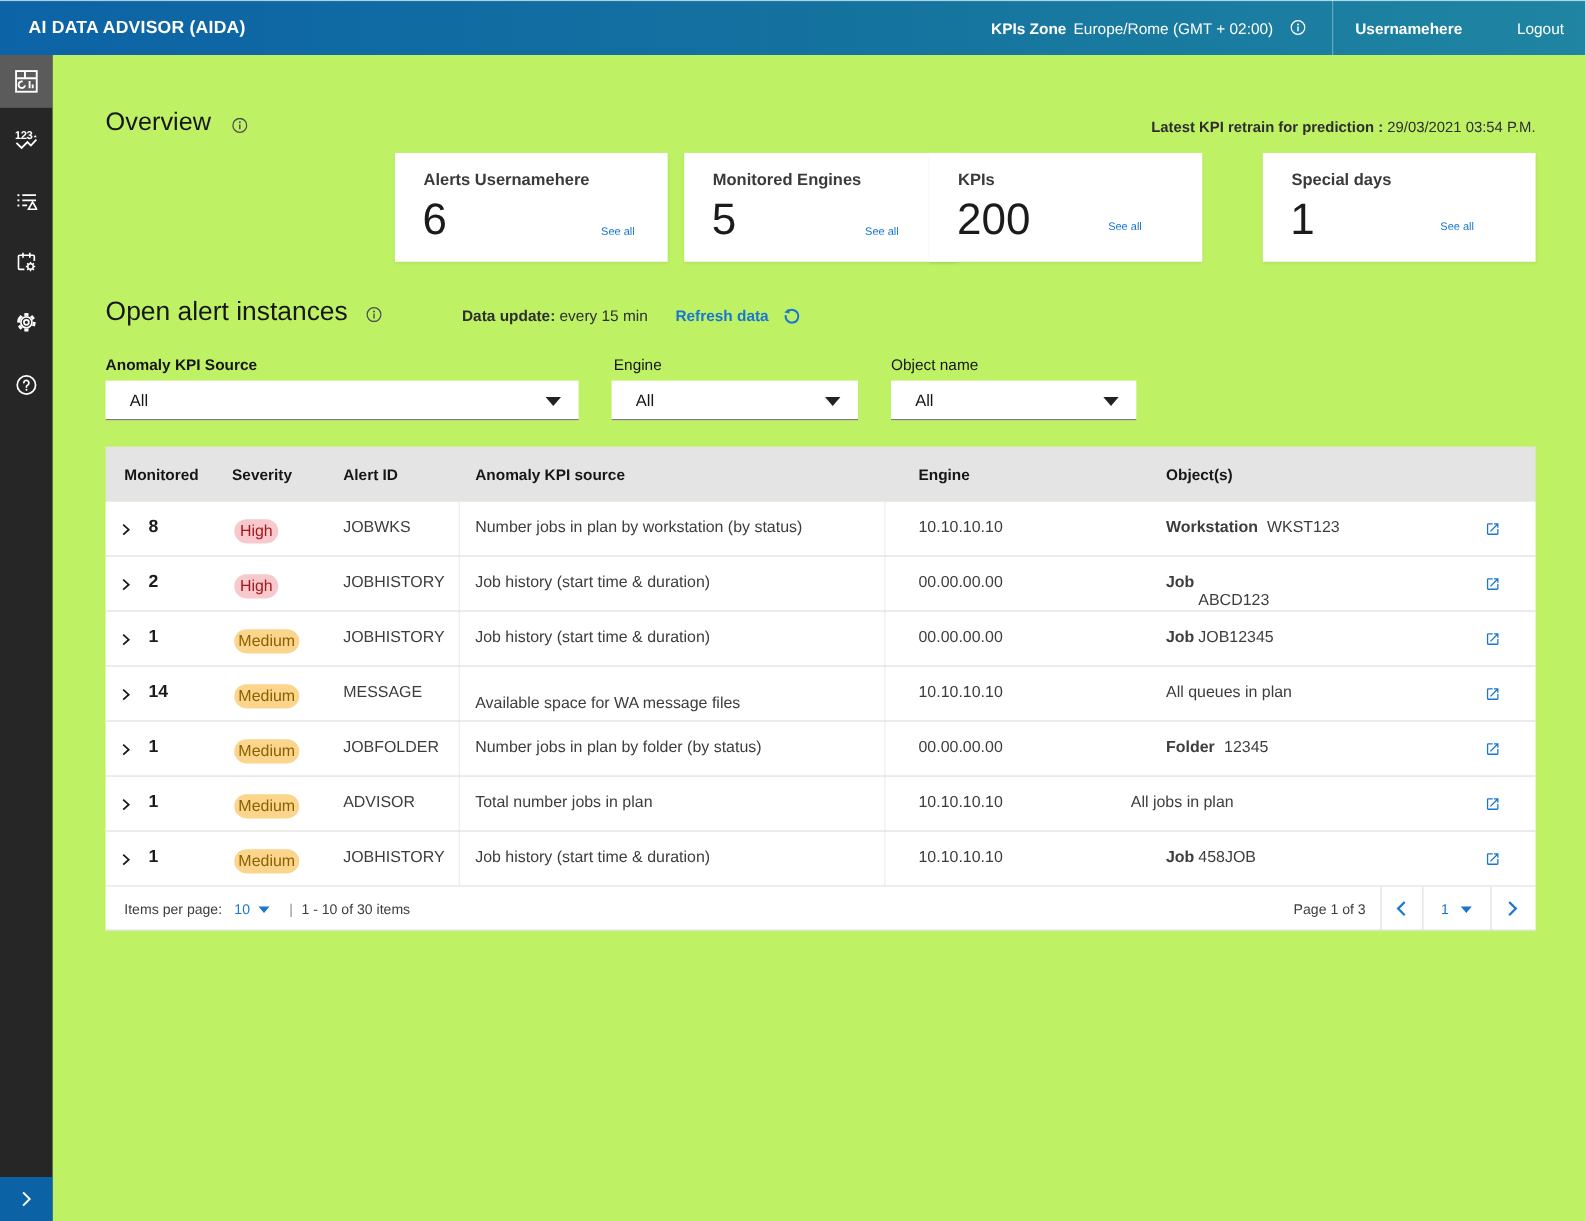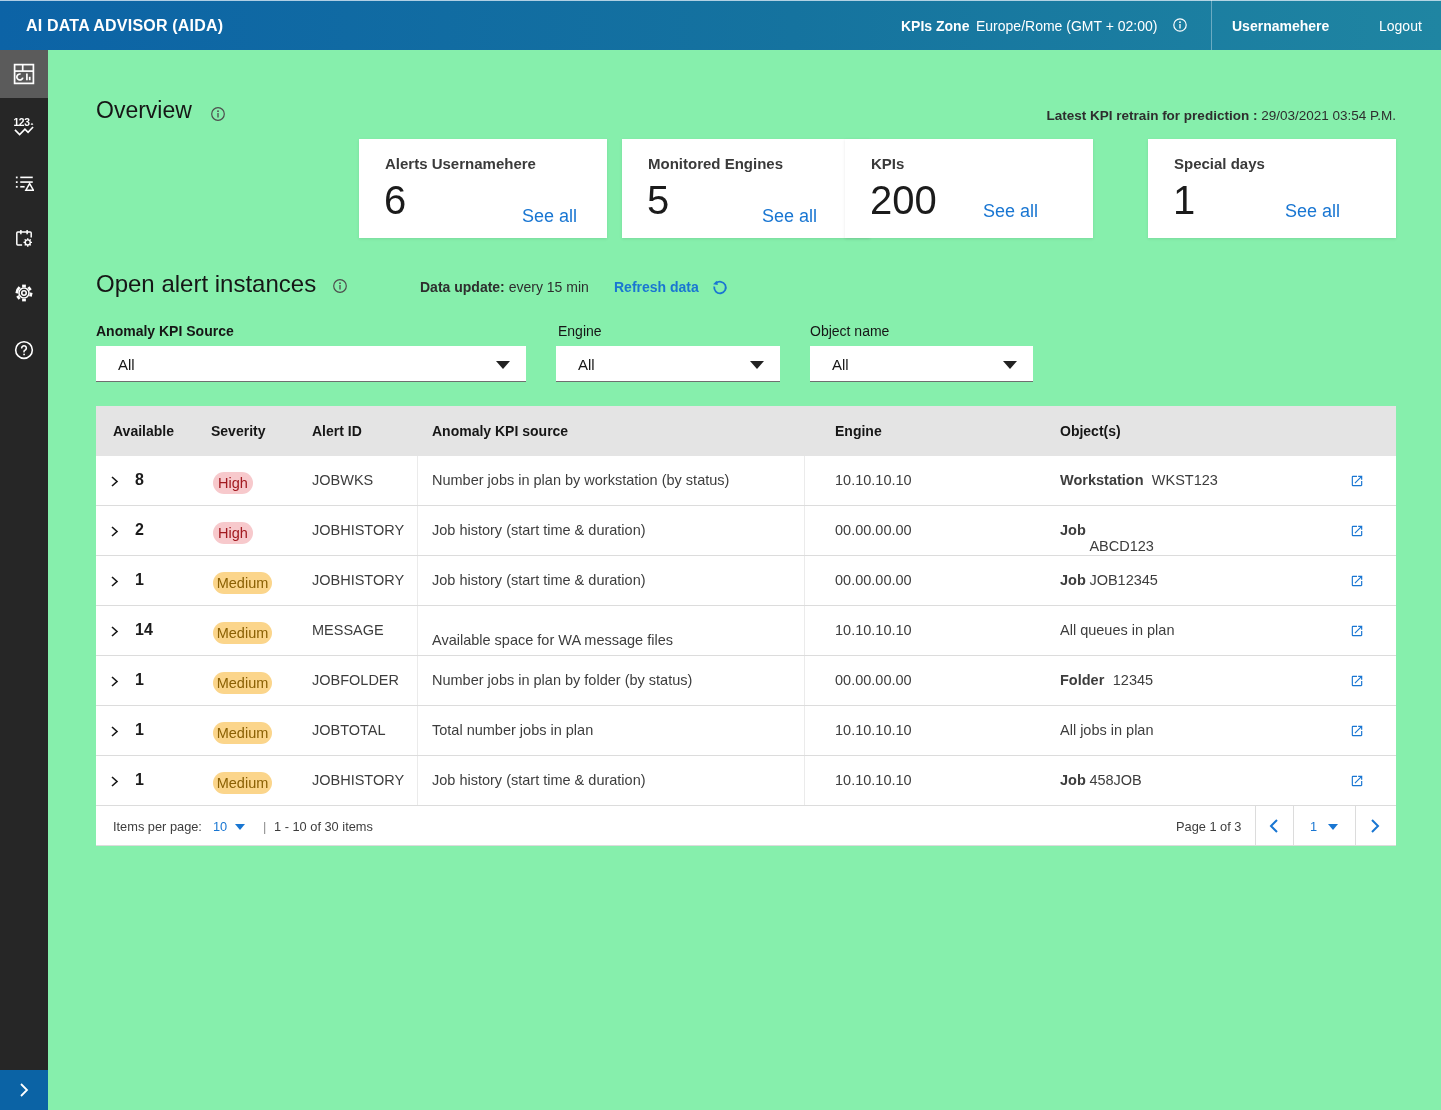--- a/index.html
+++ b/index.html
@@ -13,30 +13,30 @@
 .htxt { position:absolute; top:18px; font-size:14px; color:#fff; }
 #hsep { position:absolute; left:1211px; top:0; width:1px; height:50px; background:rgba(255,255,255,.35); }
 
 
 #sidebar { position:absolute; left:0; top:50px; width:48px; height:1060px; background:#262626; }
 #nav-active { position:absolute; left:0; top:0; width:48px; height:48px; background:#5b5b5b; }
 .navicon { position:absolute; left:14px; }
 #expand { position:absolute; left:0; top:1020px; width:48px; height:40px; background:#0b63a5; }
 
 
-#main { position:absolute; left:48px; top:50px; width:1393px; height:1060px; background:#86efac; }
+#main { position:absolute; left:48px; top:50px; width:1393px; height:1060px; background:#bef264; }
 
 #overview-title { position:absolute; left:48px; top:47px; font-size:23px; color:#161616; }
 #retrain { position:absolute; right:45px; top:58px; font-size:13.5px; color:#2e2e2e; }
 #retrain b { font-weight:bold; }
 
 .card { position:absolute; top:89px; width:248px; height:99px; background:#fff; box-shadow:0 1px 3px rgba(0,0,0,.09); }
 .card .ct { position:absolute; left:26px; top:16px; font-size:15px; font-weight:bold; color:#3a3a3a; }
 .card .cn { position:absolute; left:25px; top:41px; font-size:40px; color:#1b1b1b; line-height:40px; }
-.seeall { position:absolute; font-size:18px; color:#1976d2; }
+.seeall { position:absolute; font-size:10px; color:#1976d2; }
 
 #oai-title { position:absolute; left:48px; top:220px; font-size:24px; color:#161616; }
 #dataupdate { position:absolute; left:372px; top:229px; font-size:14px; color:#2e2e2e; }
 #refreshdata { position:absolute; left:566px; top:229px; font-size:14px; font-weight:bold; color:#1976d2; }
 
 .flabel { position:absolute; top:273px; font-size:14px; color:#161616; }
 .fbox { position:absolute; top:296px; height:36px; background:#fff; border-bottom:1px solid #6f6f6f; }
 .fbox .all { position:absolute; left:22px; top:10px; font-size:15px; color:#161616; }
 .fbox .caret { position:absolute; right:16px; top:15px; width:0; height:0; border-left:7px solid transparent; border-right:7px solid transparent; border-top:8px solid #222; }
 
@@ -208,21 +208,21 @@
   <div class="fbox" style="left:508px; width:224px;">
       <span class="all">All</span>
       <span class="caret"></span>
     </div>
   <div class="fbox" style="left:762px; width:223px;">
       <span class="all">All</span>
       <span class="caret"></span>
     </div>
 
   <div id="thead">
-    <span style="left:17px;">Available</span>
+    <span style="left:17px;">Monitored</span>
     <span style="left:115px;">Severity</span>
     <span style="left:216px;">Alert ID</span>
     <span style="left:336px;">Anomaly KPI source</span>
     <span style="left:739px;">Engine</span>
     <span style="left:964px;">Object(s)</span>
   </div>
 
   <div id="tbody">
     <div class="vline" style="left:321px;"></div>
     <div class="vline" style="left:708px;"></div>
@@ -299,24 +299,24 @@
         <svg class="launch" width="14" height="14" viewBox="0 0 24 24">
           <path fill="#1976d2" d="M19 19H5V5h7V3H5a2 2 0 0 0-2 2v14a2 2 0 0 0 2 2h14c1.1 0 2-.9 2-2v-7h-2v7zM14 3v2h3.59l-9.83 9.83 1.41 1.41L19 6.41V10h2V3h-7z"></path>
         </svg>
       </div>
       <div class="trow" style="top:250px;">
         <svg class="rowchev" width="9" height="11" viewBox="0 0 9 11">
           <path d="M2 1 L7 5.5 L2 10" fill="none" stroke="#161616" stroke-width="1.6"></path>
         </svg>
         <span class="cnt" style="left:39px;">1</span>
         <span class="pill med">Medium</span>
-        <span style="left:216px;">JOBTOTAL</span>
+        <span style="left:216px;">ADVISOR</span>
         <span style="left:336px;">Total number jobs in plan</span>
         <span style="left:739px;">10.10.10.10</span>
-        <span style="left:964px;">All jobs in plan</span>
+        <span style="left:932px;">All jobs in plan</span>
         <svg class="launch" width="14" height="14" viewBox="0 0 24 24">
           <path fill="#1976d2" d="M19 19H5V5h7V3H5a2 2 0 0 0-2 2v14a2 2 0 0 0 2 2h14c1.1 0 2-.9 2-2v-7h-2v7zM14 3v2h3.59l-9.83 9.83 1.41 1.41L19 6.41V10h2V3h-7z"></path>
         </svg>
       </div>
       <div class="trow" style="top:300px;">
         <svg class="rowchev" width="9" height="11" viewBox="0 0 9 11">
           <path d="M2 1 L7 5.5 L2 10" fill="none" stroke="#161616" stroke-width="1.6"></path>
         </svg>
         <span class="cnt" style="left:39px;">1</span>
         <span class="pill med">Medium</span>

